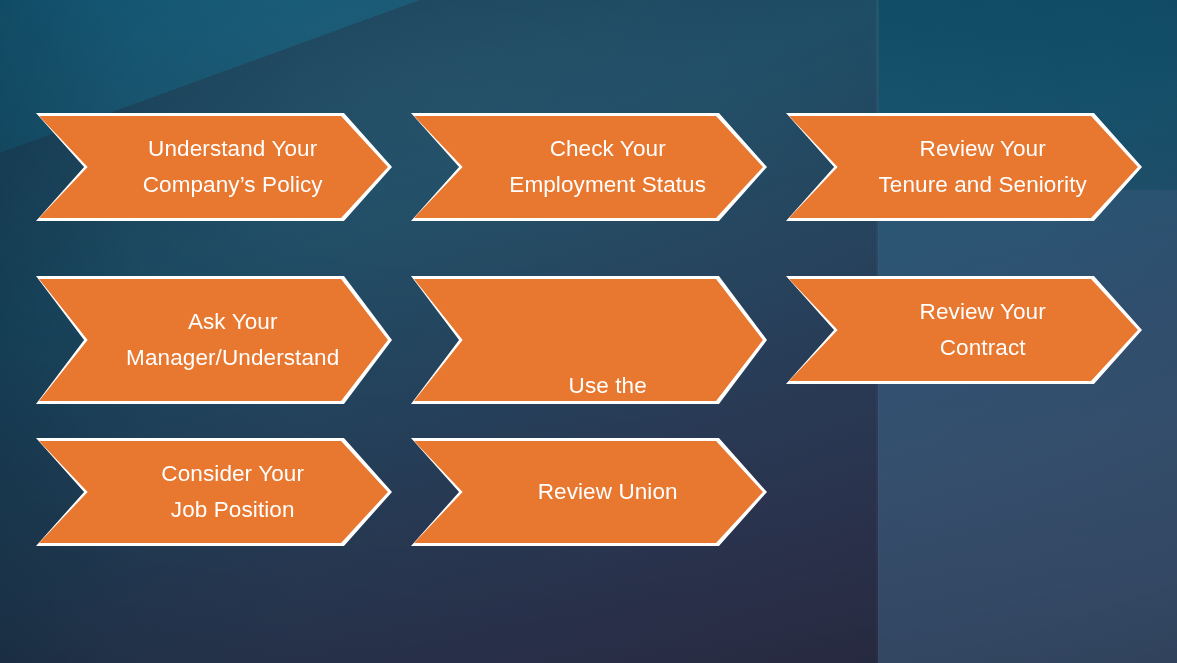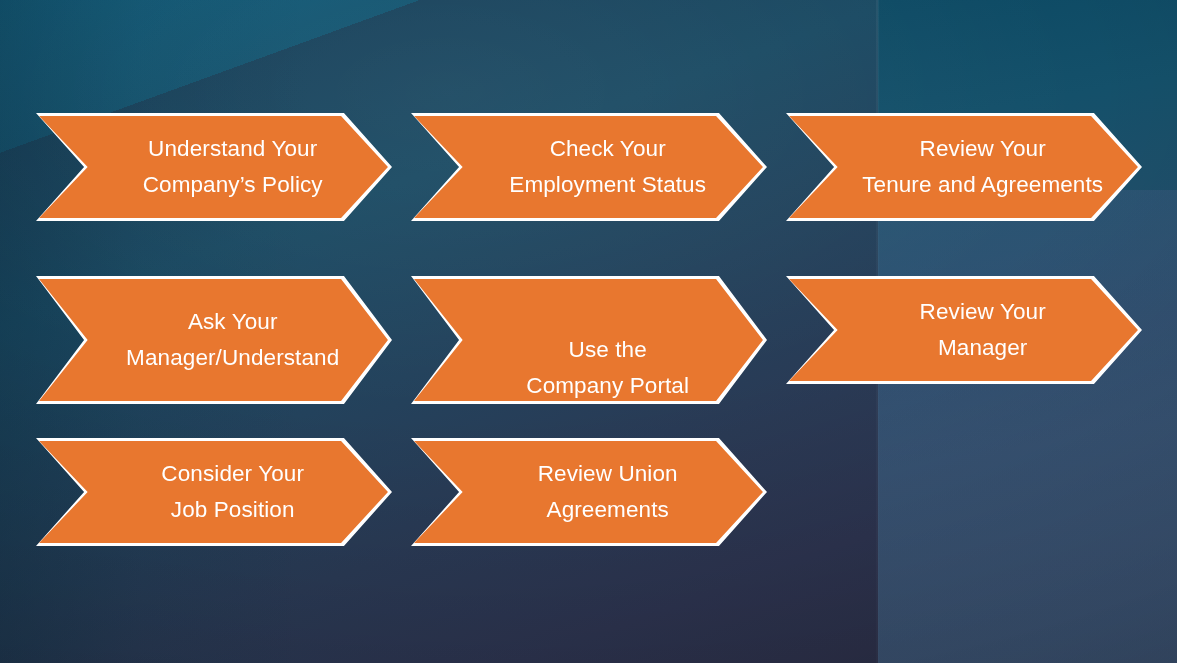--- a/index.html
+++ b/index.html
@@ -150,57 +150,55 @@
     <div class="chev-text">
       <span>Check Your</span>
       <span class="l2">Employment Status</span>
     </div>
   </div>
 
   <div class="chev" style="left:786px; top:113px; width:356px; height:108px;">
     <div class="chev-fill"></div>
     <div class="chev-text">
       <span>Review Your</span>
-      <span class="l2">Tenure and Agreements</span>
+      <span class="l2">Tenure and Seniority</span>
     </div>
   </div>
 
   <div class="chev" style="left:36px; top:276px; width:356px; height:128px;">
     <div class="chev-fill"></div>
     <div class="chev-text">
       <span>Ask Your</span>
       <span class="l2">Manager/Understand</span>
     </div>
   </div>
 
   <div class="chev" style="left:411px; top:276px; width:356px; height:128px;justify-content:flex-end;">
     <div class="chev-fill"></div>
     <div class="chev-text">
       <span>Use the</span>
-      <span class="l2">Company Portal</span>
     </div>
   </div>
 
   <div class="chev" style="left:786px; top:276px; width:356px; height:108px;">
     <div class="chev-fill"></div>
     <div class="chev-text">
       <span>Review Your</span>
-      <span class="l2">Manager</span>
+      <span class="l2">Contract</span>
     </div>
   </div>
 
   <div class="chev" style="left:36px; top:438px; width:356px; height:108px;">
     <div class="chev-fill"></div>
     <div class="chev-text">
       <span>Consider Your</span>
       <span class="l2">Job Position</span>
     </div>
   </div>
 
   <div class="chev" style="left:411px; top:438px; width:356px; height:108px;">
     <div class="chev-fill"></div>
     <div class="chev-text">
       <span>Review Union</span>
-      <span class="l2">Agreements</span>
     </div>
   </div>
 
 </div>
 
 </body></html>

